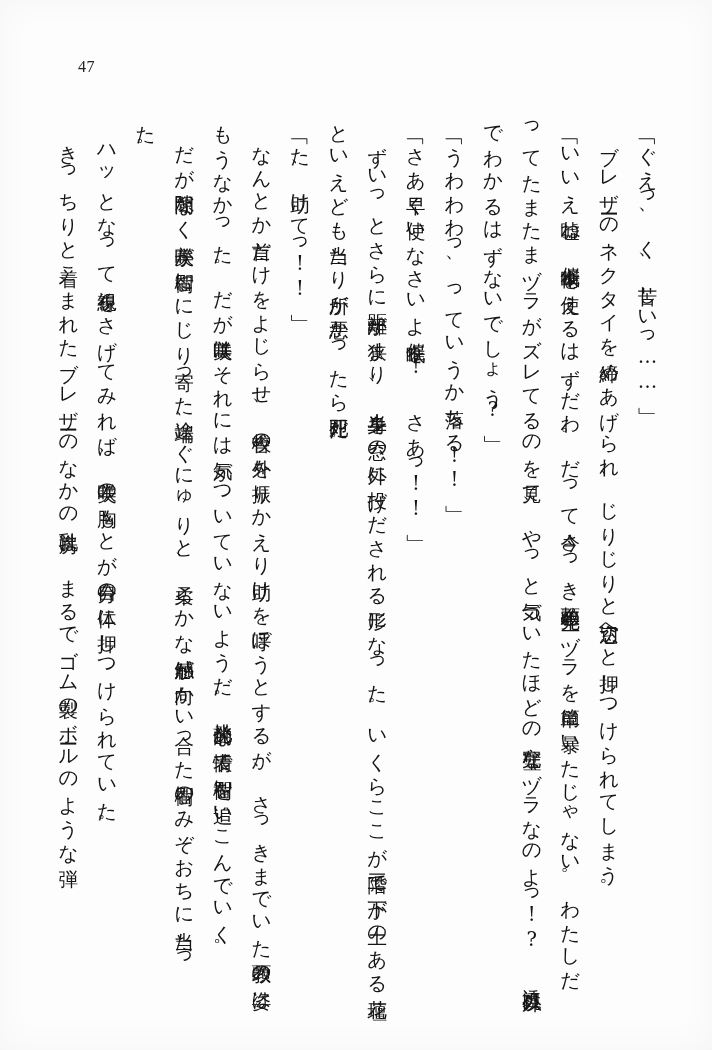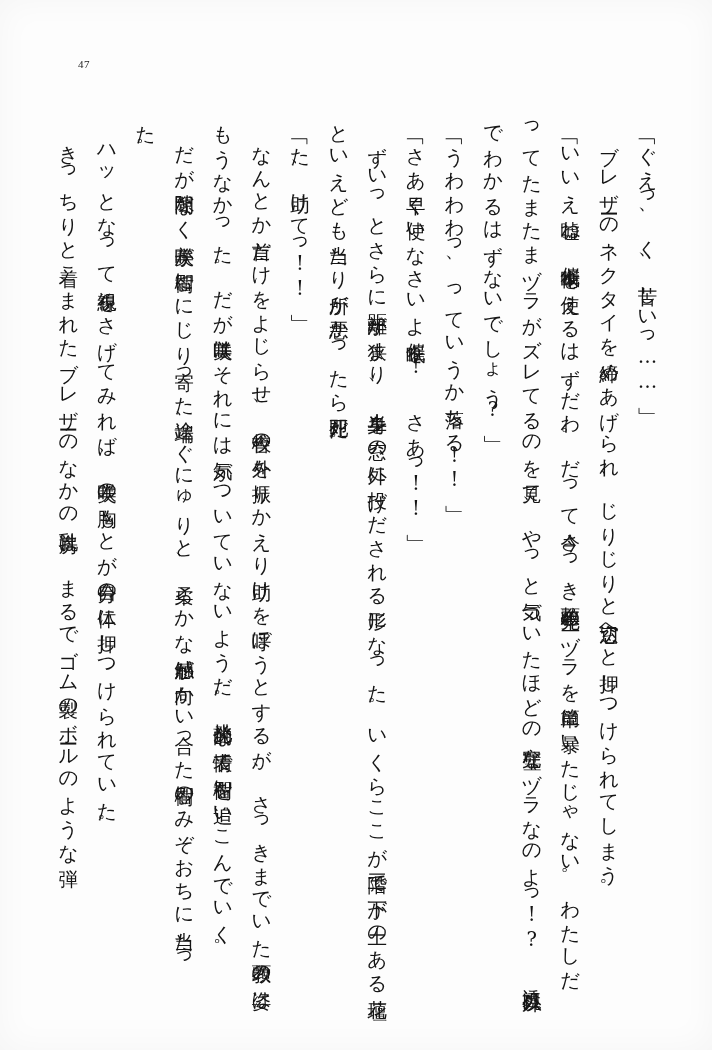--- a/index.html
+++ b/index.html
@@ -18,21 +18,21 @@
     position: relative;
     width: 712px;
     height: 1050px;
     background: #fdfdfd;
   }
   #page-number {
     position: absolute;
     top: 58px;
     left: 78px;
     font-family: "Liberation Serif", serif;
-    font-size: 11px;
+    font-size: 16px;
     color: #222;
     letter-spacing: 0.5px;
   }
   
   #body-text {
     position: absolute;
     top: 112px;
     left: 46px;
     width: 620px;
     height: 890px;

